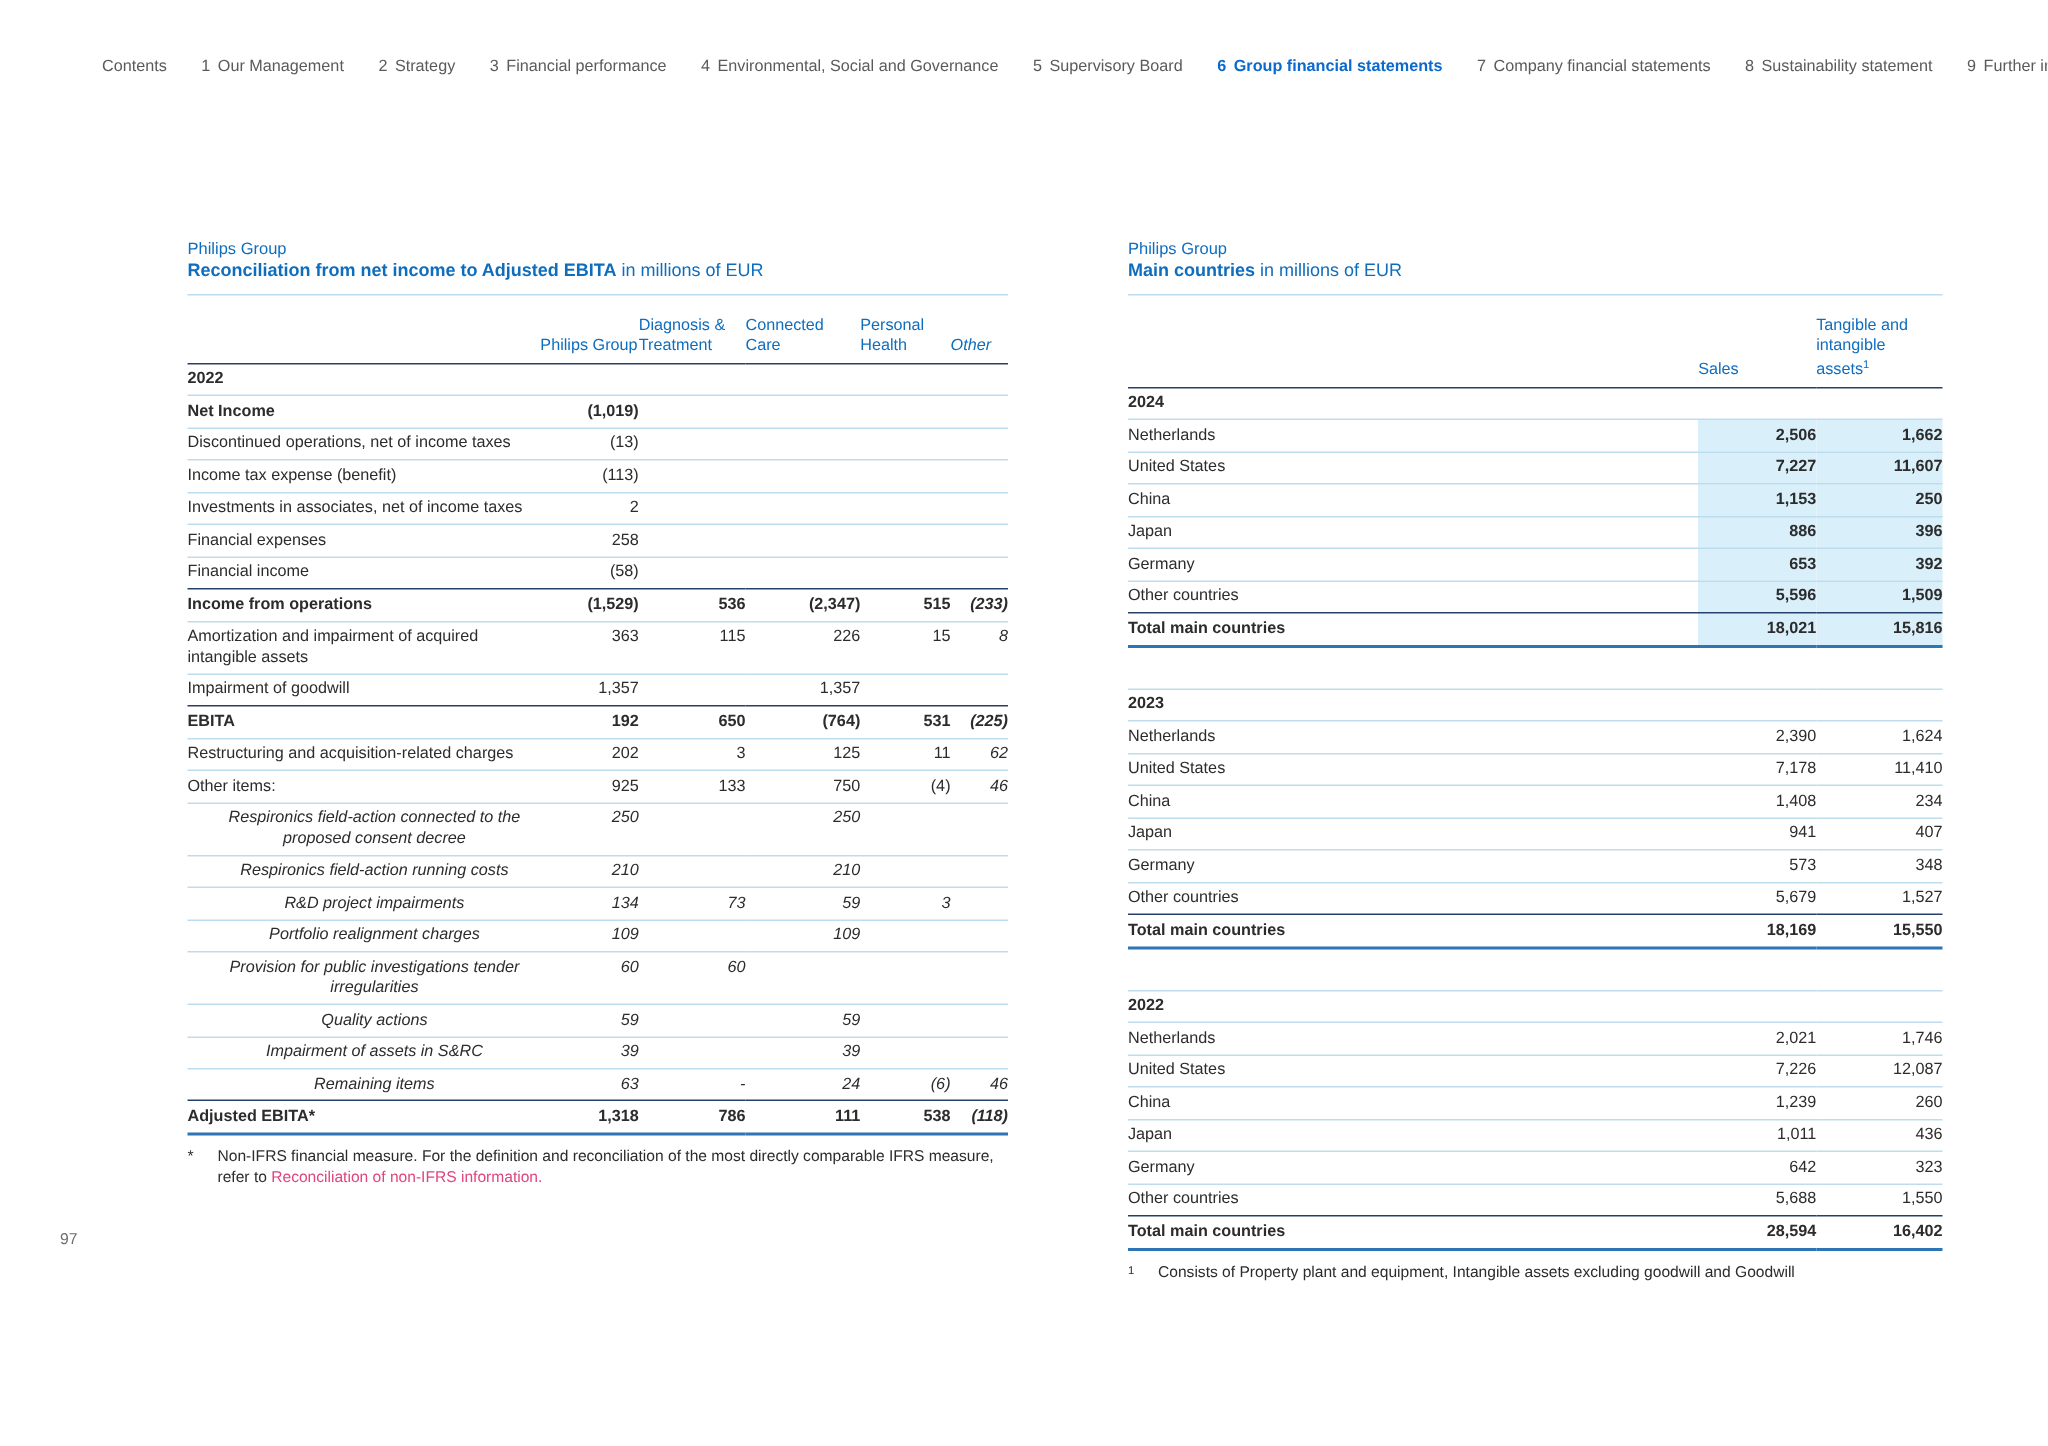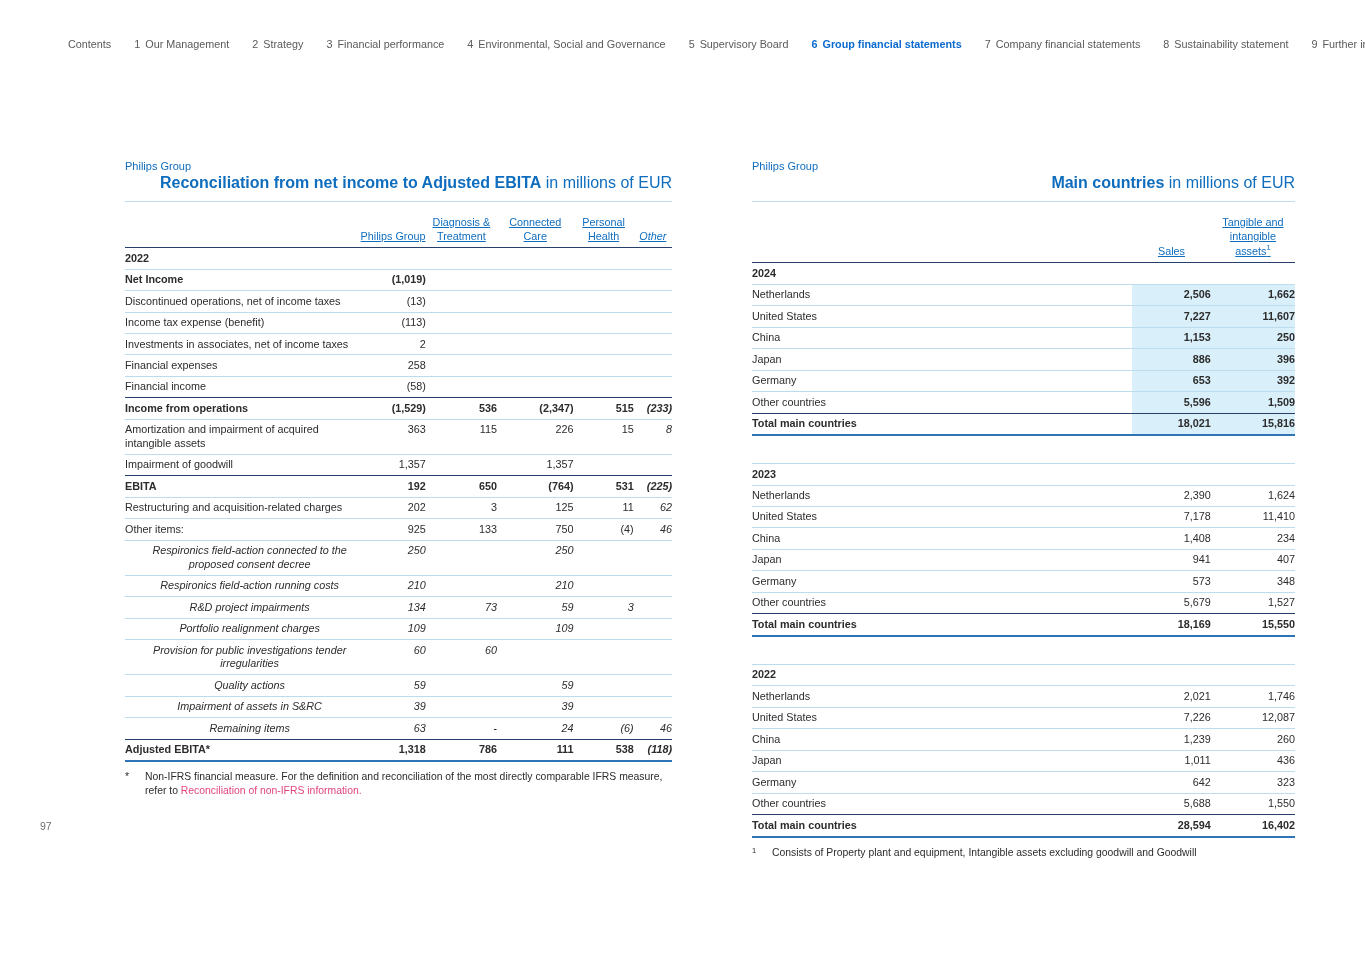--- a/index.html
+++ b/index.html
@@ -17,27 +17,27 @@
   .nav-item{display:inline-flex; gap:5px; cursor:pointer;}
   .nav-item.active{color:var(--navactive); font-weight:bold;}
 
   
   .main{position:absolute; top:112px; left:125px; display:flex; gap:80px; align-items:flex-start;margin-top:47px;}
   .col-left{width:547px;}
   .col-right{width:543px;}
 
   .tbl-titleblock{padding-bottom:7px; border-bottom:1px solid var(--lightline);}
   .eyebrow{color:var(--blue); font-size:11px; line-height:1.3;}
-  .tbl-title{color:var(--blue); font-size:16px; line-height:1.3;text-align:right;}
+  .tbl-title{color:var(--blue); font-size:12px; line-height:1.3;}
   .tbl-title b{font-weight:bold;}
 
   table.fin{width:100%; border-collapse:collapse; font-size:10.8px; table-layout:fixed;}
   table.fin th{color:var(--blue); font-weight:normal; vertical-align:bottom;
                padding:14px 0 4px 0; border-bottom:1px solid var(--dark); line-height:1.25;}
-  table.fin th.num{text-align:center;text-decoration:underline;}
+  table.fin th.num{text-align:left;}
   table.fin th.it{font-style:italic;}
   table.fin td{vertical-align:top; padding:3.5px 0; line-height:1.25;}
   table.fin td.num{text-align:right;}
   table.fin tr + tr td{border-top:1px solid var(--lightline);}
   table.fin tr.dark td{border-top:1px solid var(--dark);}
   table.fin tr.end td{border-bottom:2px solid var(--endline);}
   table.fin tr.year td{font-weight:bold;}
   table.fin td.b{font-weight:bold;}
   table.fin tr.sub td.lbl{padding-left:14px; font-style:italic;text-align:center;}
   table.fin tr.sub td.num{font-style:italic;}

